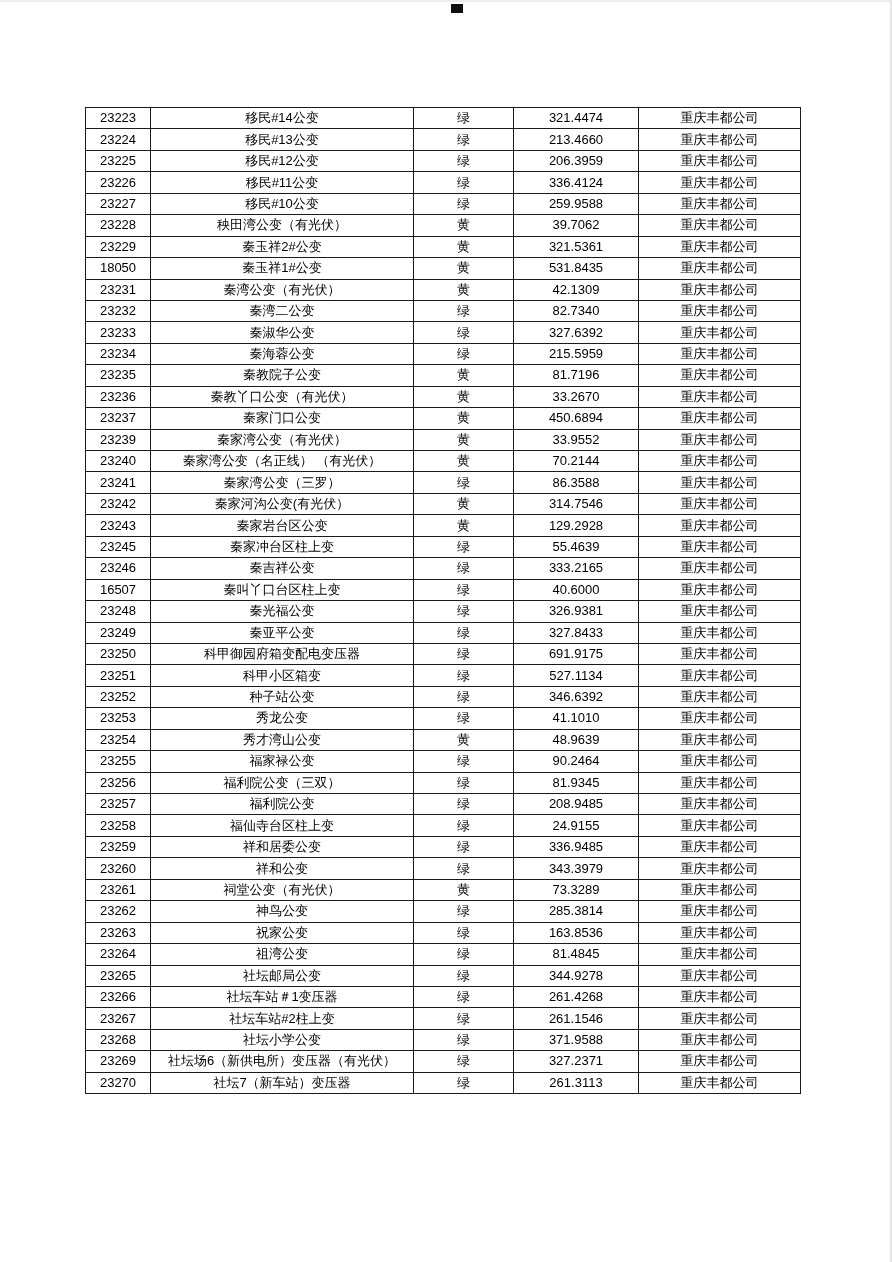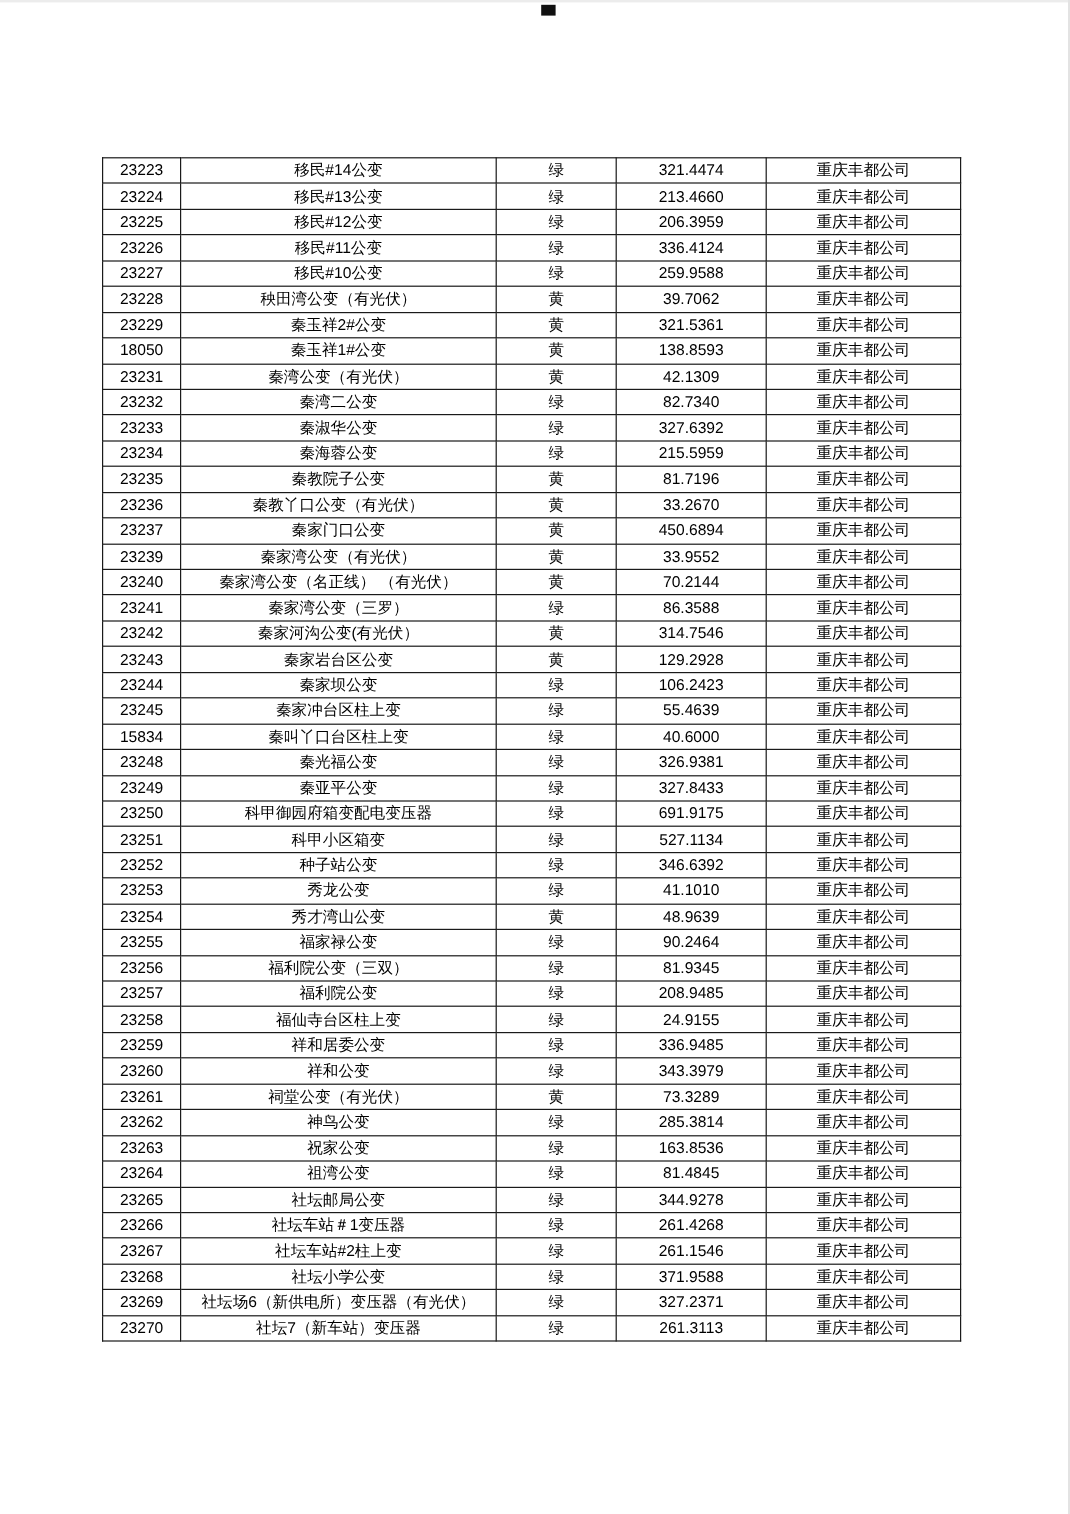--- a/index.html
+++ b/index.html
@@ -35,21 +35,20 @@
     height: 9px;
     background: #101010;
   }
   table.data {
     position: absolute;
     left: 85px;
     top: 107px;
     width: 715px;
     border-collapse: collapse;
     table-layout: fixed;
-    margin-top: 24px;
   }
   table.data td {
     border: 1px solid #1a1a1a;
     height: 20.45px;
     font-size: 13px;
     line-height: 20px;
     color: #000;
     text-align: center;
     vertical-align: middle;
     padding: 0 2px;
@@ -124,21 +123,21 @@
         <td>23229</td>
         <td>秦玉祥2#公变</td>
         <td>黄</td>
         <td>321.5361</td>
         <td>重庆丰都公司</td>
       </tr>
       <tr>
         <td>18050</td>
         <td>秦玉祥1#公变</td>
         <td>黄</td>
-        <td>138.8593</td>
+        <td>531.8435</td>
         <td>重庆丰都公司</td>
       </tr>
       <tr>
         <td>23231</td>
         <td>秦湾公变（有光伏）</td>
         <td>黄</td>
         <td>42.1309</td>
         <td>重庆丰都公司</td>
       </tr>
       <tr>
@@ -212,35 +211,35 @@
         <td>重庆丰都公司</td>
       </tr>
       <tr>
         <td>23243</td>
         <td>秦家岩台区公变</td>
         <td>黄</td>
         <td>129.2928</td>
         <td>重庆丰都公司</td>
       </tr>
       <tr>
-        <td>23244</td>
-        <td>秦家坝公变</td>
-        <td>绿</td>
-        <td>106.2423</td>
-        <td>重庆丰都公司</td>
-      </tr>
-      <tr>
         <td>23245</td>
         <td>秦家冲台区柱上变</td>
         <td>绿</td>
         <td>55.4639</td>
         <td>重庆丰都公司</td>
       </tr>
       <tr>
-        <td>15834</td>
+        <td>23246</td>
+        <td>秦吉祥公变</td>
+        <td>绿</td>
+        <td>333.2165</td>
+        <td>重庆丰都公司</td>
+      </tr>
+      <tr>
+        <td>16507</td>
         <td>秦叫丫口台区柱上变</td>
         <td>绿</td>
         <td>40.6000</td>
         <td>重庆丰都公司</td>
       </tr>
       <tr>
         <td>23248</td>
         <td>秦光福公变</td>
         <td>绿</td>
         <td>326.9381</td>

